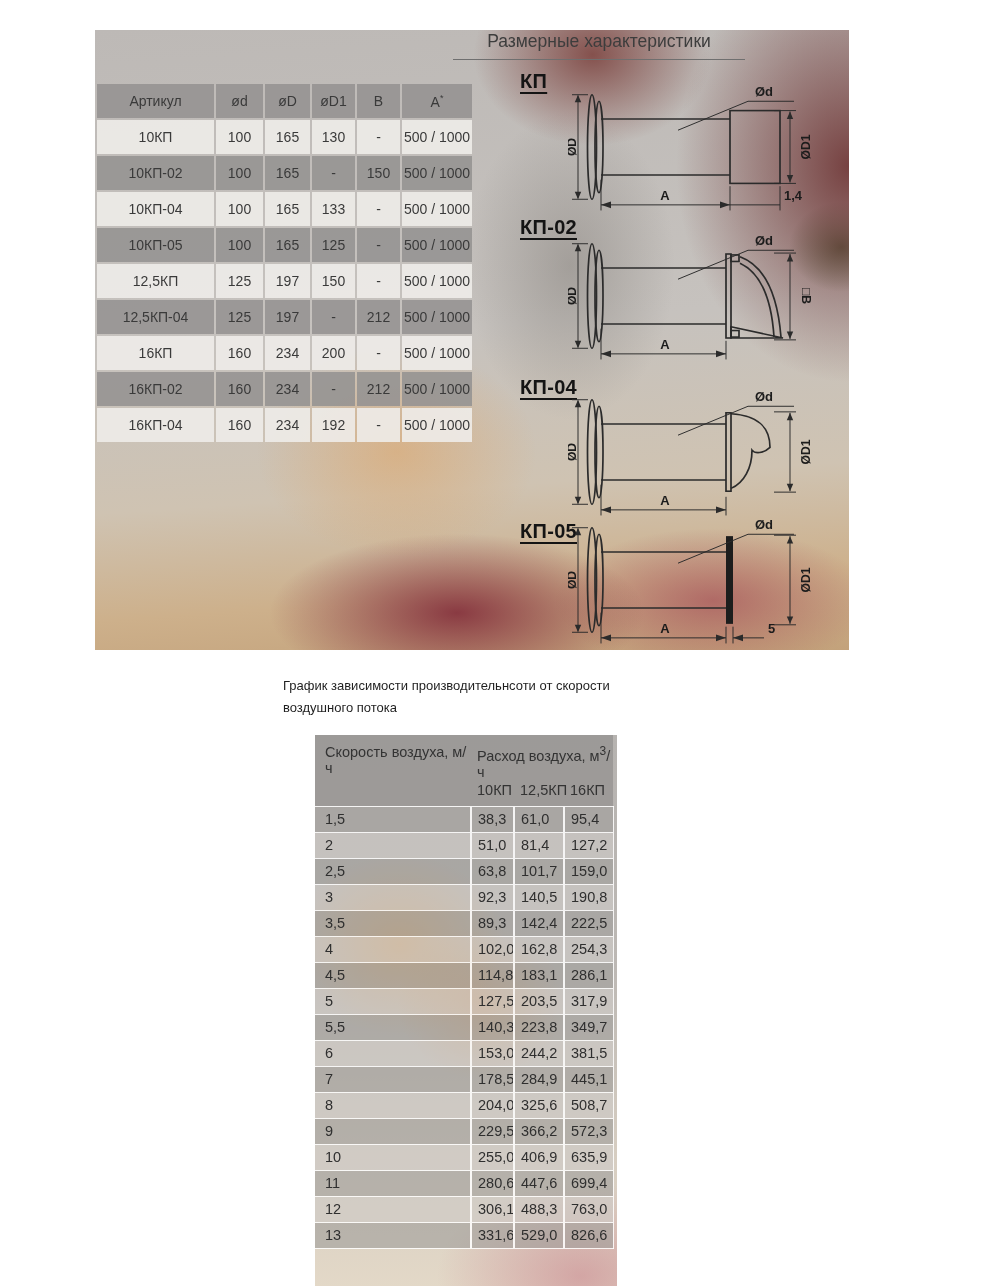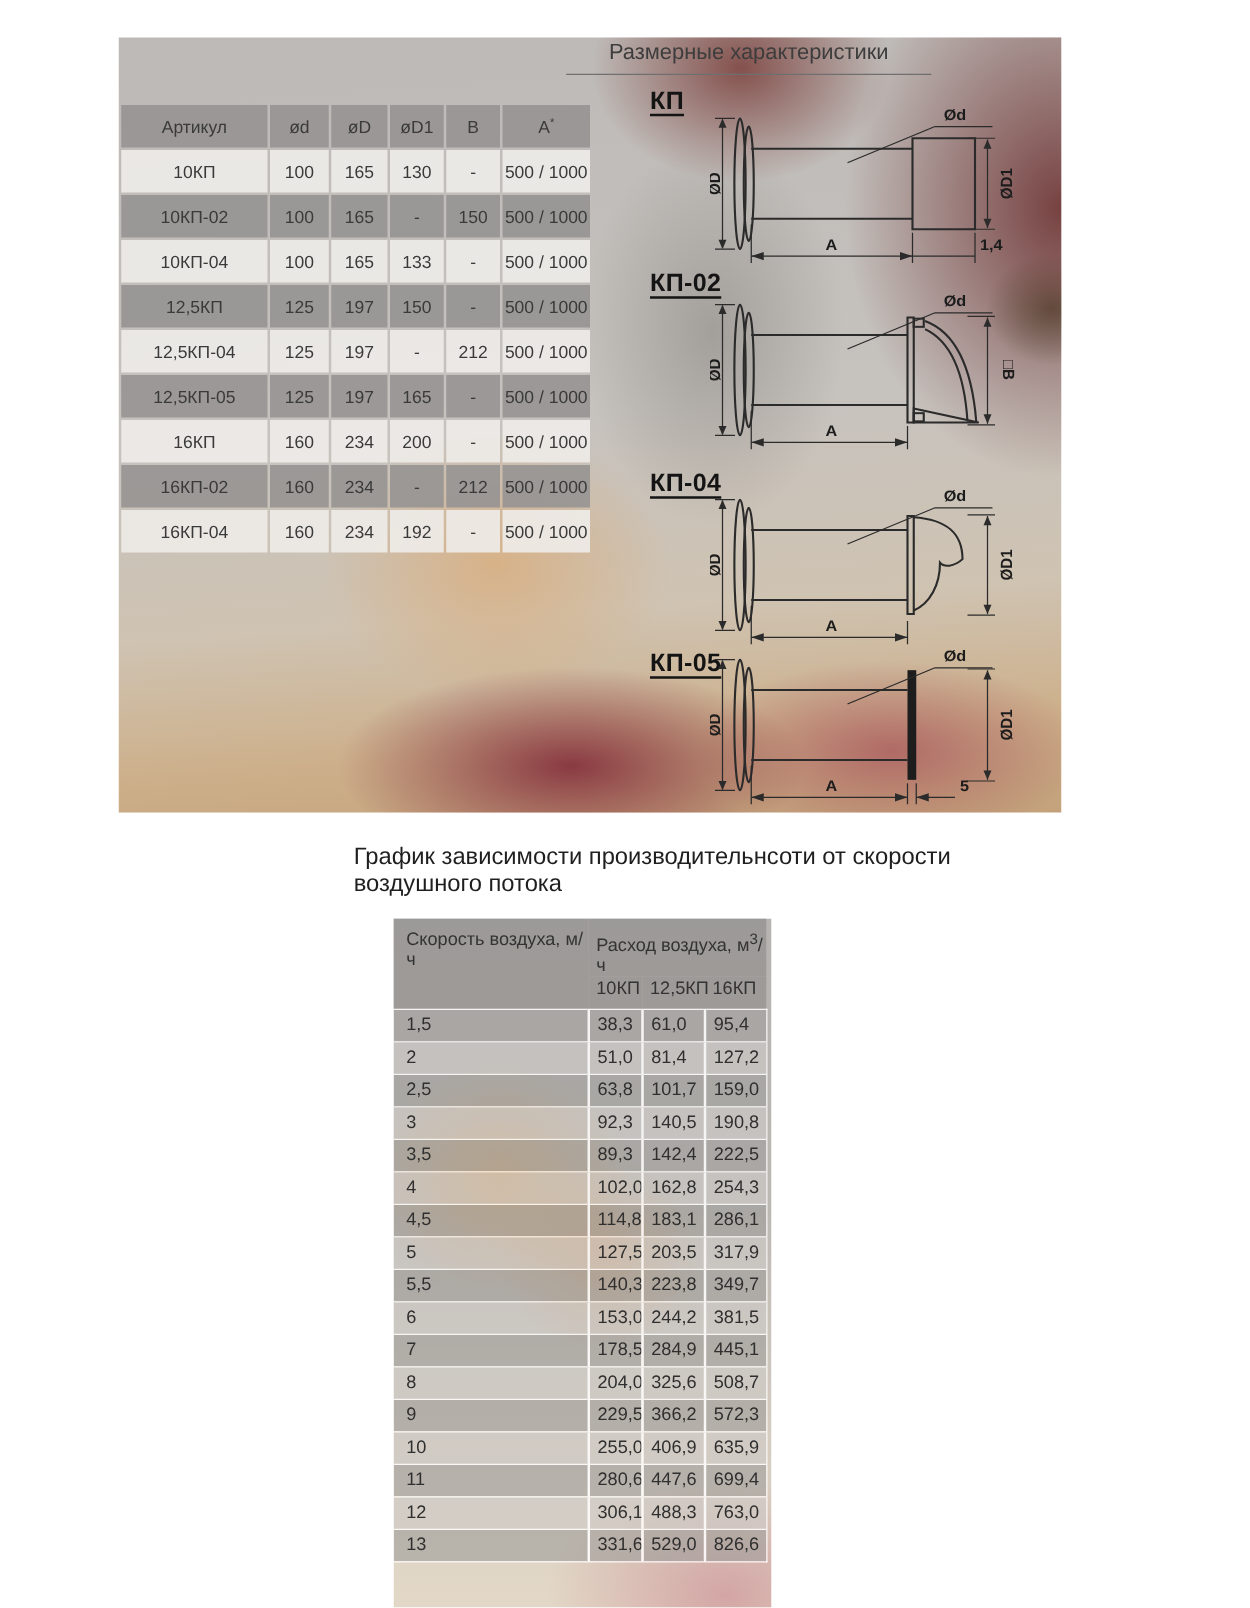--- a/index.html
+++ b/index.html
@@ -32,21 +32,21 @@
 
   .diagram-label{position:absolute;left:425px;font-size:20px;font-weight:700;color:#141414;
     text-decoration:underline;text-underline-offset:4px;letter-spacing:.3px;}
   .diag-svg{position:absolute;left:473px;}
   .obj{stroke:#2b2b2b;stroke-width:1.7;fill:none;}
   .dim{stroke:#2b2b2b;stroke-width:1;fill:none;}
   .arr{fill:#2b2b2b;stroke:none;}
   .dimtext{font-family:"Liberation Sans",sans-serif;font-size:13px;font-weight:700;fill:#1c1c1c;}
 
   
-  .sec2-title{position:absolute;left:283px;top:675px;margin:0;font-size:19px;line-height:22px;color:#1f1f1f;font-weight:400;}
+  .sec2-title{position:absolute;left:283px;top:675px;margin:0;font-size:13px;line-height:22px;color:#1f1f1f;font-weight:400;}
   .block2{position:absolute;left:315px;top:735px;width:302px;height:582px;}
   .photo2{position:absolute;inset:0;
     background:
       radial-gradient(150px 130px at 28% 36%, rgba(238,156,60,.5), rgba(238,156,60,0) 70%),
       radial-gradient(120px 110px at 55% 46%, rgba(226,136,52,.38),rgba(226,136,52,0) 70%),
       radial-gradient(200px 130px at 88% 93%, rgba(196,116,130,.5),rgba(196,116,130,0) 72%),
       linear-gradient(to bottom,#b6b3b0 0%,#bcb8b4 40%,#d6cdc1 72%,#e6dbc9 100%);
   }
   table.t2{position:absolute;left:0;top:0;width:298px;border-collapse:collapse;table-layout:fixed;}
   table.t2 th{background:rgba(154,152,150,.92);font-weight:400;font-size:14.5px;color:#333;text-align:left;padding:0;}
@@ -110,41 +110,41 @@
           </tr>
           <tr>
             <td>10КП-04</td>
             <td>100</td>
             <td>165</td>
             <td>133</td>
             <td>-</td>
             <td>500 / 1000</td>
           </tr>
           <tr>
+            <td>10КП-05</td>
+            <td>100</td>
+            <td>165</td>
+            <td>125</td>
+            <td>-</td>
+            <td>500 / 1000</td>
+          </tr>
+          <tr>
             <td>12,5КП</td>
             <td>125</td>
             <td>197</td>
             <td>150</td>
             <td>-</td>
             <td>500 / 1000</td>
           </tr>
           <tr>
             <td>12,5КП-04</td>
             <td>125</td>
             <td>197</td>
             <td>-</td>
             <td>212</td>
-            <td>500 / 1000</td>
-          </tr>
-          <tr>
-            <td>12,5КП-05</td>
-            <td>125</td>
-            <td>197</td>
-            <td>165</td>
-            <td>-</td>
             <td>500 / 1000</td>
           </tr>
           <tr>
             <td>16КП</td>
             <td>160</td>
             <td>234</td>
             <td>200</td>
             <td>-</td>
             <td>500 / 1000</td>
           </tr>

